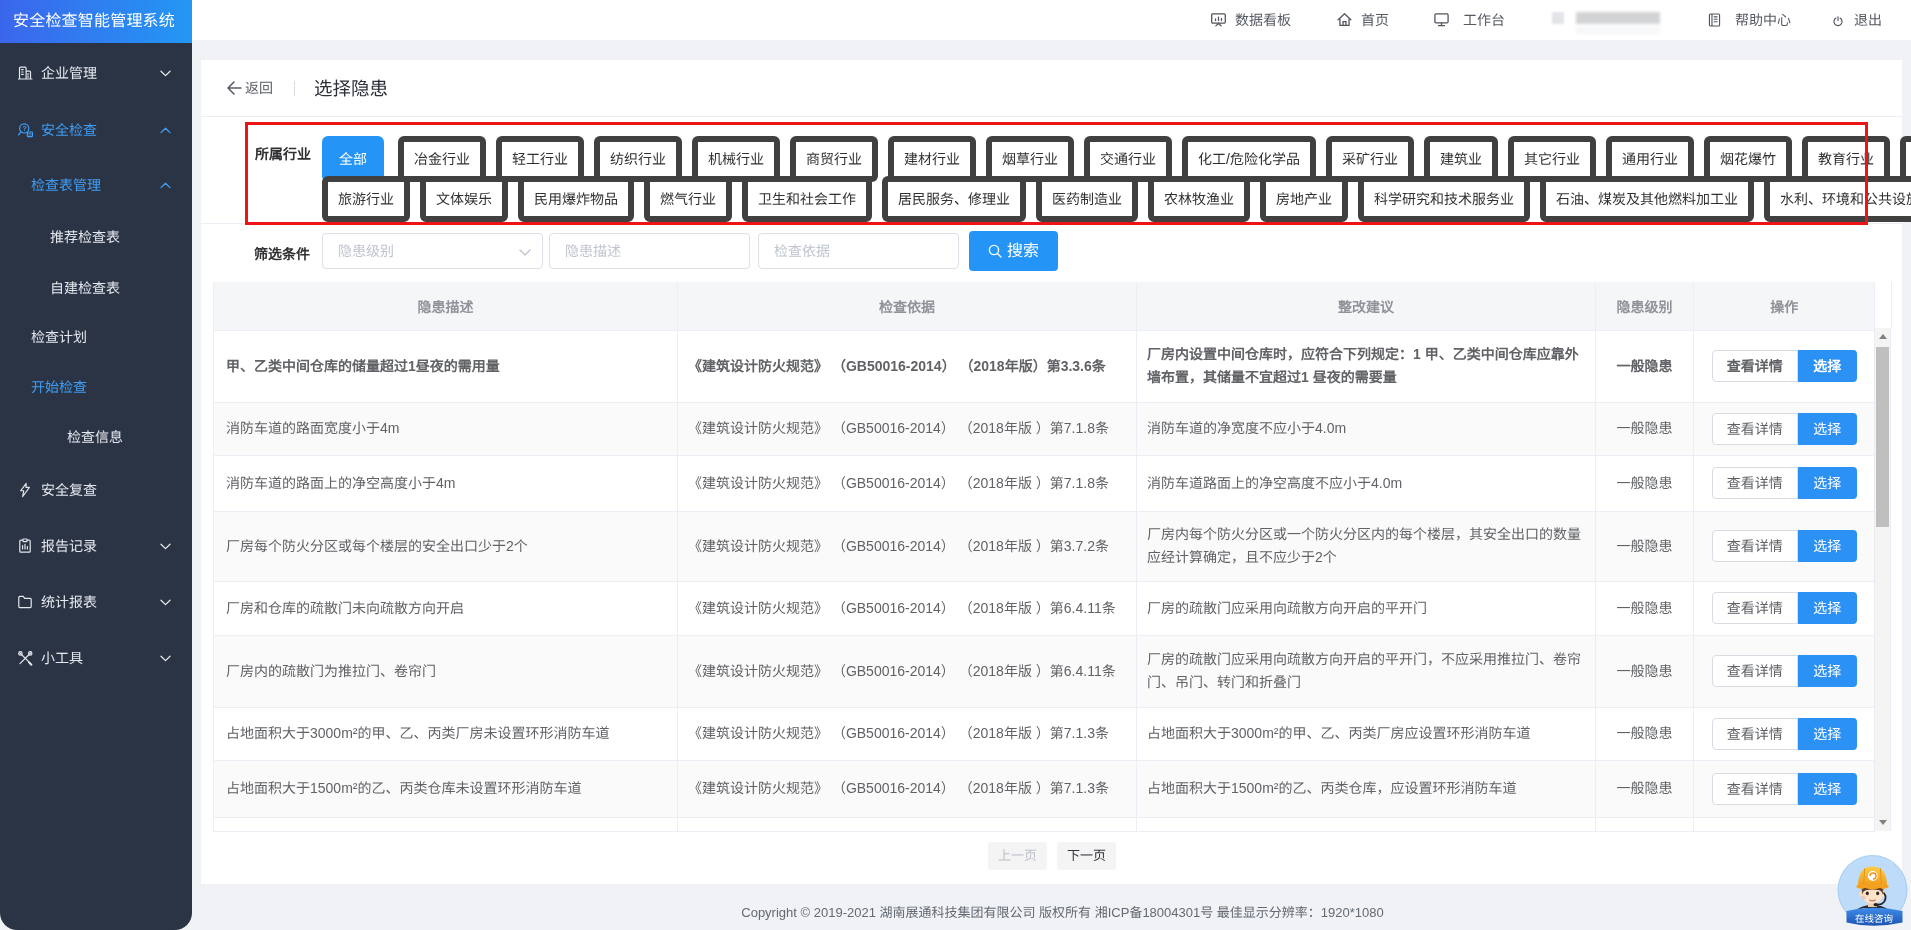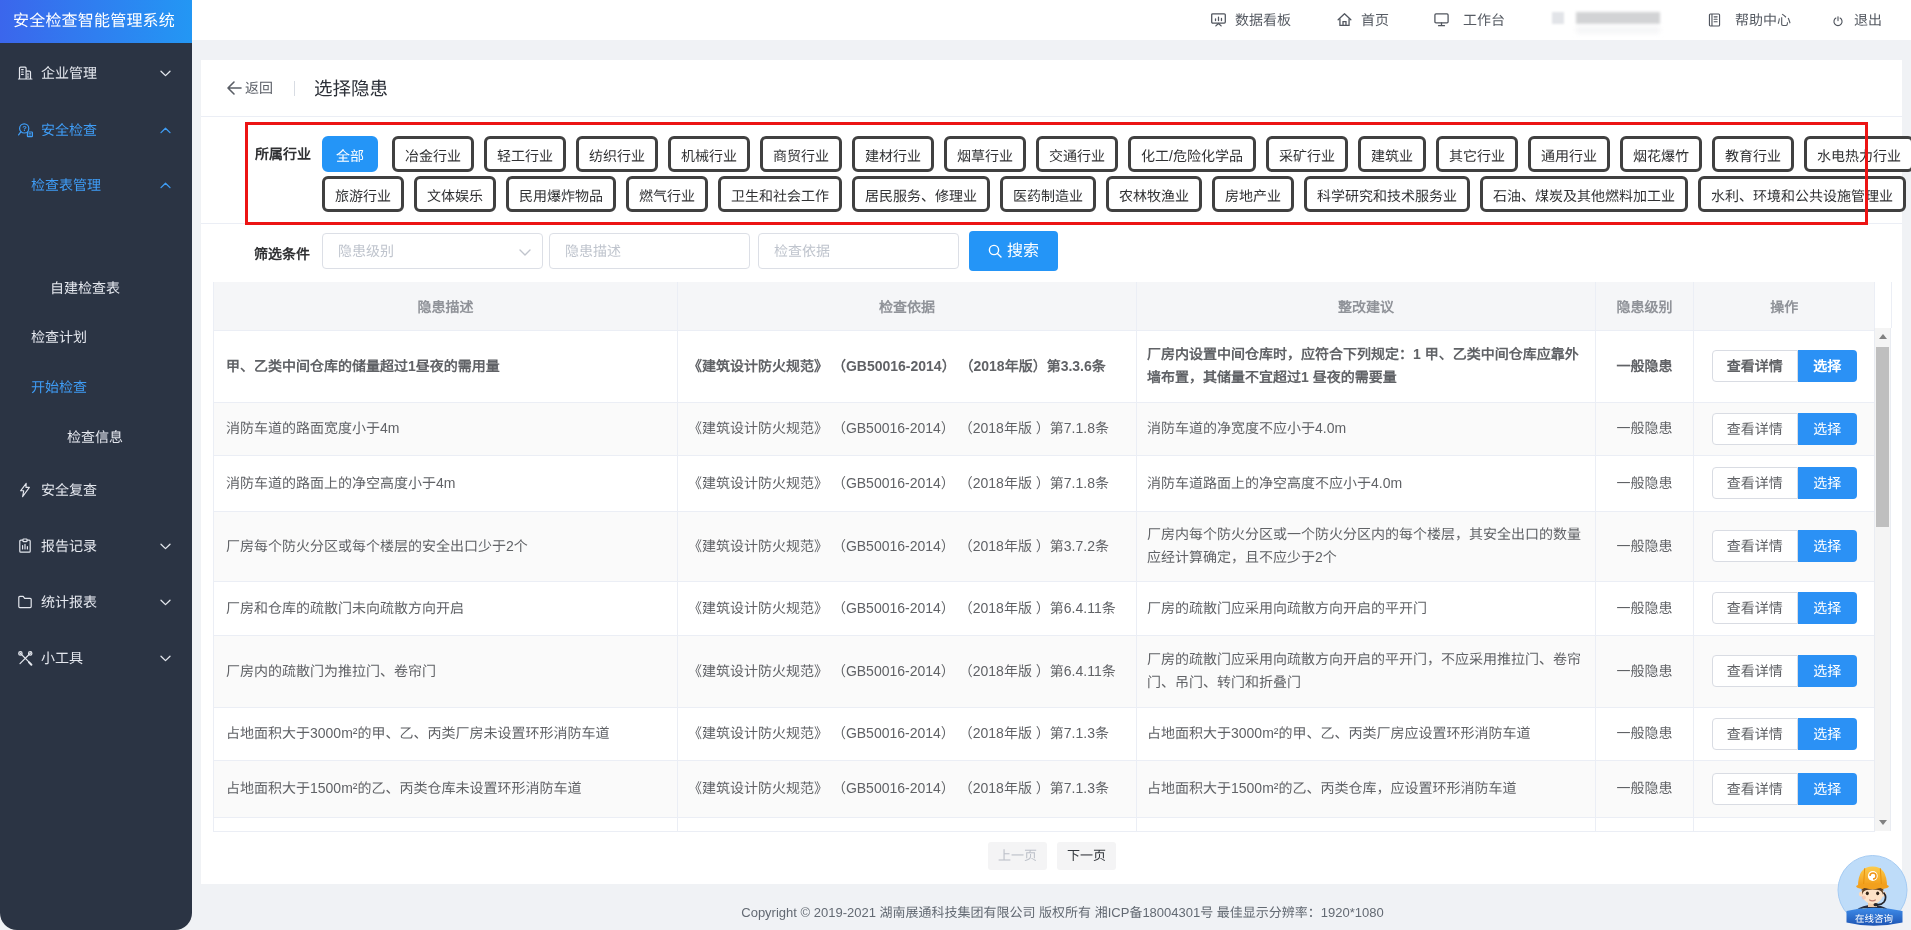--- a/index.html
+++ b/index.html
@@ -23,21 +23,21 @@
 .m-item .mt3 { position:absolute; left:50px; }
 .m-item .car { position:absolute; right:21px; top:22px; }
 .blue { color:#3f9df6 !important; }
 
 
 #panel { position:absolute; left:201px; top:60px; width:1701px; height:824px; background:#fff; }
 #phead { position:absolute; left:0; top:0; width:100%; height:57px; border-bottom:1px solid #ebeef5; }
 #redbox { position:absolute; left:44px; top:62px; width:1623px; height:103px; border:3px solid #ec1414; z-index:5; }
 .seclabel { position:absolute; font-weight:bold; color:#303133; font-size:14px; }
 .tagrow { position:absolute; left:121px; white-space:nowrap; }
-.tag { display:inline-block; height:36px; line-height:34px; border:3px solid #404040; border-radius:6px; background:#fff; color:#303133; padding:0 10px; margin-right:10px; font-size:14px; }
+.tag { display:inline-block; height:46px; line-height:34px; border:6px solid #404040; border-radius:6px; background:#fff; color:#303133; padding:0 10px; margin-right:10px; font-size:14px; }
 .tag.on { background:#2495f7; border-color:#2495f7; color:#fff; padding:0 11px; margin-right:14px; }
 #divider2 { position:absolute; left:0; top:163px; width:100%; height:1px; background:#ebeef5; }
 .fctl { position:absolute; top:173px; height:36px; border:1px solid #dcdfe6; border-radius:4px; background:#fff; line-height:34px; padding-left:15px; color:#bfc4cd; font-size:14px; }
 #searchbtn { position:absolute; top:171px; left:768px; width:89px; height:40px; background:#2495f7; border-radius:4px; color:#fff; text-align:center; line-height:40px; font-size:16px; }
 
 
 #tbl { position:absolute; left:12px; top:222px; width:1678px; height:550px; overflow:hidden; font-size:14px; }
 table { border-collapse:collapse; table-layout:fixed; width:1661px; border-left:1px solid #ebeef5; }
 th { background:#f5f6f8; color:#909399; font-weight:bold; height:48px; font-size:14px; border-bottom:1px solid #ebeef5; }
 td { border-bottom:1px solid #ebeef5; color:#606266; vertical-align:middle; padding:0 10px; line-height:23px; }
@@ -117,20 +117,23 @@
     <svg class="car" width="11" height="7" viewBox="0 0 11 7" fill="none" stroke="#3f9df6" stroke-width="1.3">
         <path d="M1 5.6 5.5 1.2 10 5.6" stroke-linecap="round" stroke-linejoin="round"></path>
       </svg>
   </div>
   <div class="m-item" style="top:160px;">
     <span class="mt2 blue">检查表管理</span>
     <svg class="car" width="11" height="7" viewBox="0 0 11 7" fill="none" stroke="#3f9df6" stroke-width="1.3">
         <path d="M1 5.6 5.5 1.2 10 5.6" stroke-linecap="round" stroke-linejoin="round"></path>
       </svg>
   </div>
+  <div class="m-item" style="top:212px;">
+      <span class="mt3">推荐检查表</span>
+    </div>
   <div class="m-item" style="top:263px;">
       <span class="mt3">自建检查表</span>
     </div>
   <div class="m-item" style="top:312px;">
       <span class="mt2">检查计划</span>
     </div>
   <div class="m-item" style="top:362px;">
       <span class="mt2 blue">开始检查</span>
     </div>
   <div class="m-item" style="top:412px;margin-left:36px;">

